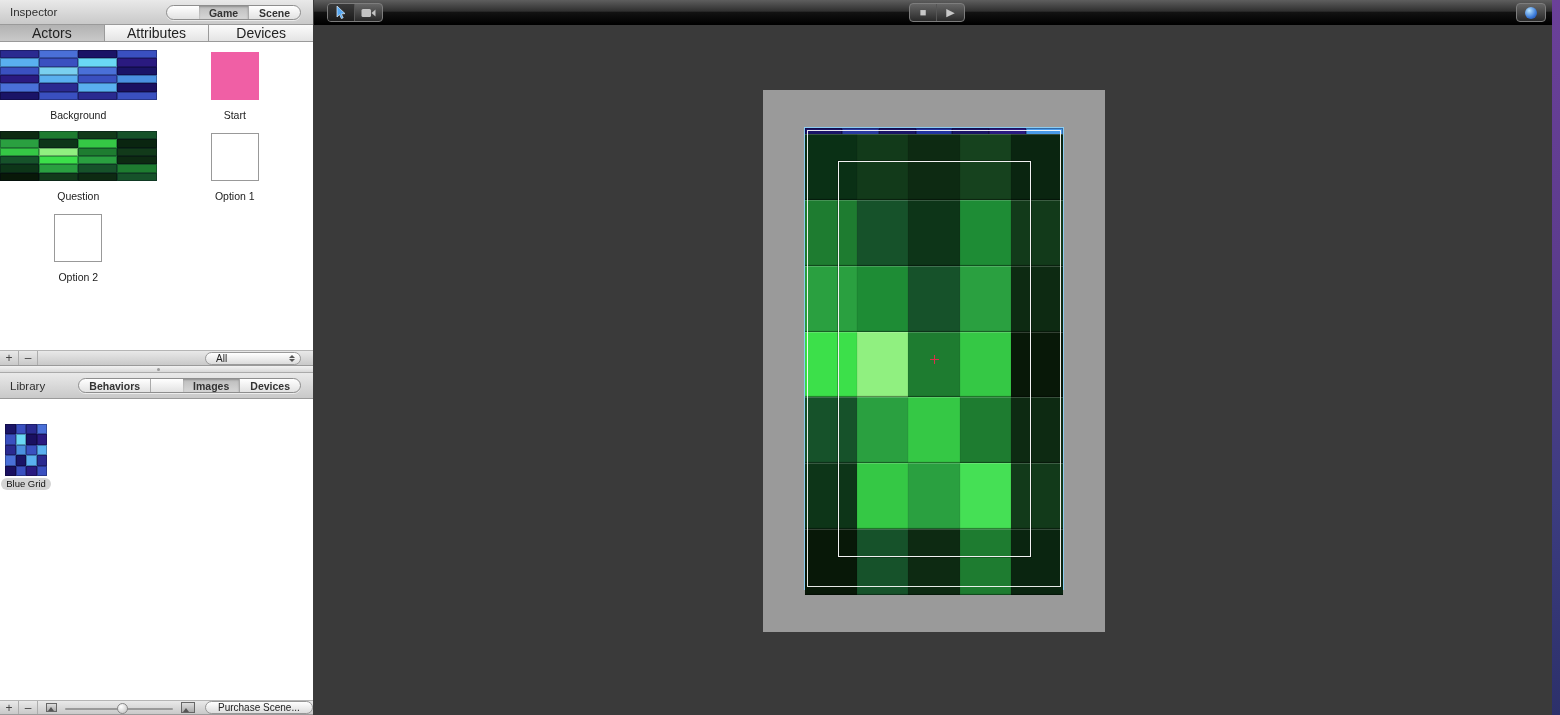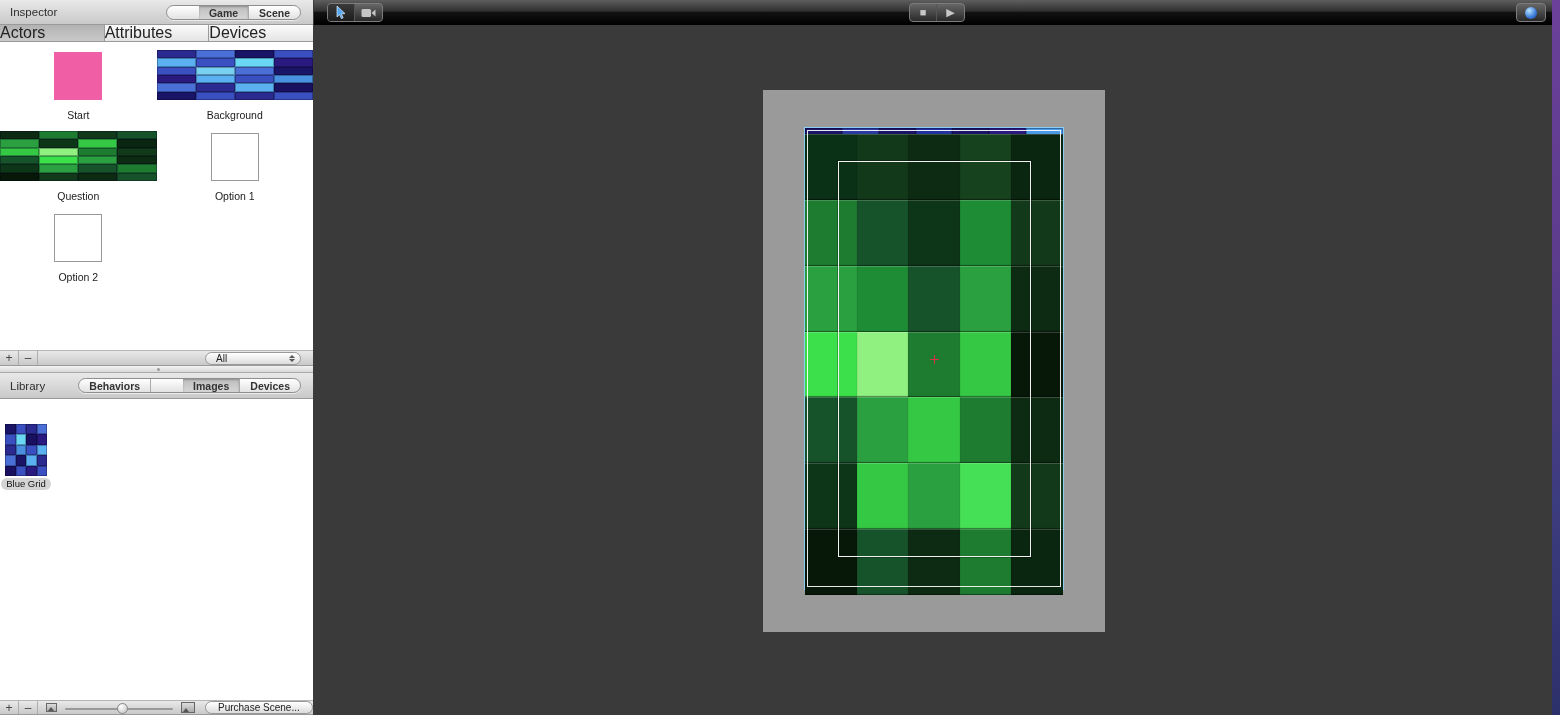--- a/index.html
+++ b/index.html
@@ -9,21 +9,21 @@
   
   .left-panel { position:absolute; left:0; top:0; width:314px; height:715px; background:#fff; border-right:1px solid #3c3c3c; }
   .hdr-row { position:absolute; left:0; width:100%; background:linear-gradient(#e9e9e9,#c9c9c9); border-bottom:1px solid #9a9a9a; display:flex; align-items:center; }
   .panel-title { font-size:11.5px; color:#2e2e2e; margin-left:10px; flex:0 0 auto; }
   .insp-header { top:0; height:25px; }
   .seg { margin-left:auto; margin-right:12px; display:flex; border:1px solid #8e8e8e; border-radius:9px; overflow:hidden; background:linear-gradient(#ffffff,#e2e2e2); box-shadow:0 1px 0 rgba(255,255,255,.6); height:15px; }
   .seg .sg { font-size:10.5px; font-weight:bold; color:#333; padding:1px 10px 0; border-right:1px solid #aaa; cursor:default; }
   .seg .sg:last-child { border-right:none; }
   .seg .sg.active { background:linear-gradient(#bdbdbd,#d6d6d6); box-shadow:inset 0 1px 2px rgba(0,0,0,.25);margin-left:32px; }
   .insp-tabs { position:absolute; top:25px; left:0; width:100%; height:17px; display:flex; border-bottom:1px solid #9a9a9a; }
-  .insp-tabs .tab { flex:1; font-size:16px; color:#222; line-height:16px; background:linear-gradient(#fbfbfb,#e4e4e4); border-right:1px solid #9a9a9a; }
+  .insp-tabs .tab { flex:1; font-size:14px; color:#222; text-align:center; line-height:16px; background:linear-gradient(#fbfbfb,#e4e4e4); border-right:1px solid #9a9a9a; }
   .insp-tabs .tab:last-child { border-right:none; }
   .insp-tabs .tab.active { background:linear-gradient(#b2b2b2,#c9c9c9); }
 
   .actors-area { position:absolute; top:42px; left:0; width:100%; height:308px; background:#fff; display:grid; grid-template-columns:1fr 1fr; align-content:start; padding-top:8px; row-gap:10px; }
   .actor-item { display:flex; flex-direction:column; align-items:center; }
   .actor-label { font-size:10.5px; color:#1a1a1a; margin-top:9px; }
   .thumb-grid { width:38px; height:52px; overflow:hidden; }
   .thumb-pink { width:48px; height:48px; margin-top:2px; }
   .thumb-white { width:48px; height:48px; margin-top:2px; background:#fff; border:1px solid #999; }
 
@@ -111,24 +111,20 @@
     </div>
 
     <div class="insp-tabs">
       <div class="tab active">Actors</div>
       <div class="tab">Attributes</div>
       <div class="tab">Devices</div>
     </div>
 
     <div class="actors-area">
       <div class="actor-item">
-        <div class="thumb-pink" id="start-thumb" style="background: rgb(240, 95, 165);"></div>
-        <span class="actor-label">Start</span>
-      </div>
-      <div class="actor-item">
         <div class="thumb-grid shaded" data-grid="thumb_blue" style="grid-template-columns: repeat(4, 1fr);">
             <div style="background: rgb(42, 42, 144);"></div>
             <div style="background: rgb(74, 112, 216);"></div>
             <div style="background: rgb(26, 20, 102);"></div>
             <div style="background: rgb(58, 80, 192);"></div>
             <div style="background: rgb(90, 176, 240);"></div>
             <div style="background: rgb(58, 80, 192);"></div>
             <div style="background: rgb(106, 216, 245);"></div>
             <div style="background: rgb(42, 26, 128);"></div>
             <div style="background: rgb(58, 80, 192);"></div>
@@ -142,20 +138,24 @@
             <div style="background: rgb(74, 112, 216);"></div>
             <div style="background: rgb(42, 42, 144);"></div>
             <div style="background: rgb(90, 176, 240);"></div>
             <div style="background: rgb(26, 16, 96);"></div>
             <div style="background: rgb(26, 20, 102);"></div>
             <div style="background: rgb(58, 80, 192);"></div>
             <div style="background: rgb(42, 42, 144);"></div>
             <div style="background: rgb(58, 80, 192);"></div>
           </div>
         <span class="actor-label">Background</span>
+      </div>
+      <div class="actor-item">
+        <div class="thumb-pink" id="start-thumb" style="background: rgb(240, 95, 165);"></div>
+        <span class="actor-label">Start</span>
       </div>
       <div class="actor-item">
         <div class="thumb-grid shaded" data-grid="thumb_green" style="grid-template-columns: repeat(4, 1fr);">
             <div style="background: rgb(13, 42, 18);"></div>
             <div style="background: rgb(30, 124, 48);"></div>
             <div style="background: rgb(18, 58, 26);"></div>
             <div style="background: rgb(22, 82, 42);"></div>
             <div style="background: rgb(42, 160, 64);"></div>
             <div style="background: rgb(13, 53, 24);"></div>
             <div style="background: rgb(53, 200, 69);"></div>

